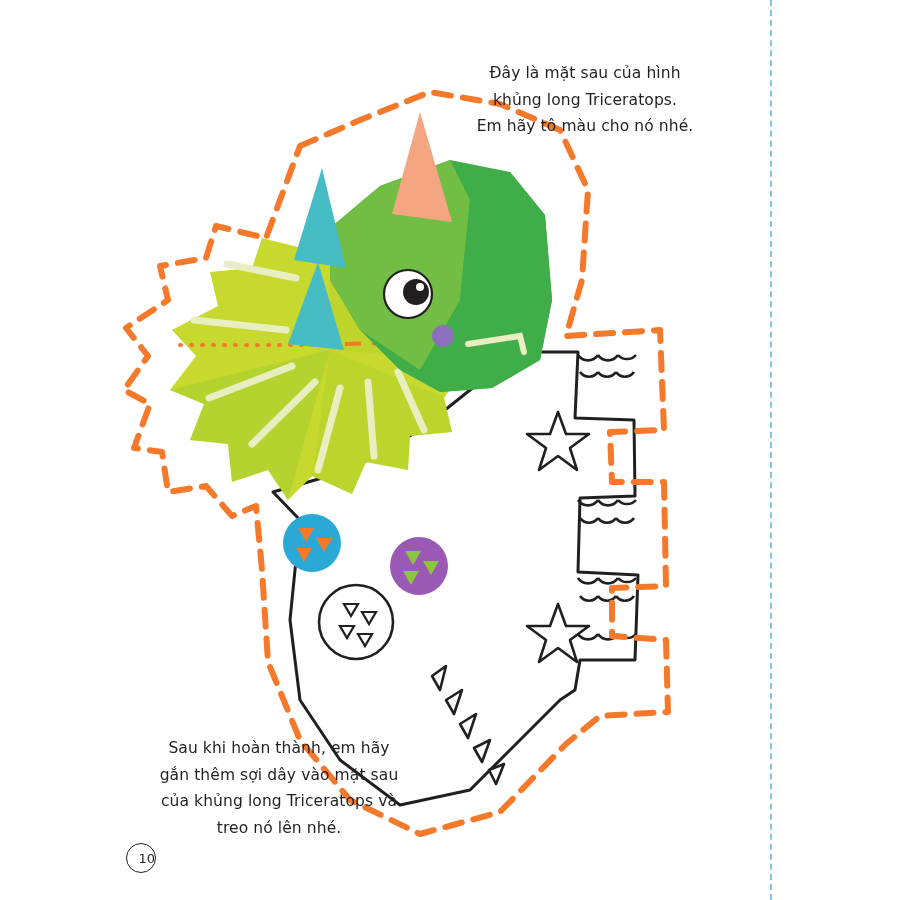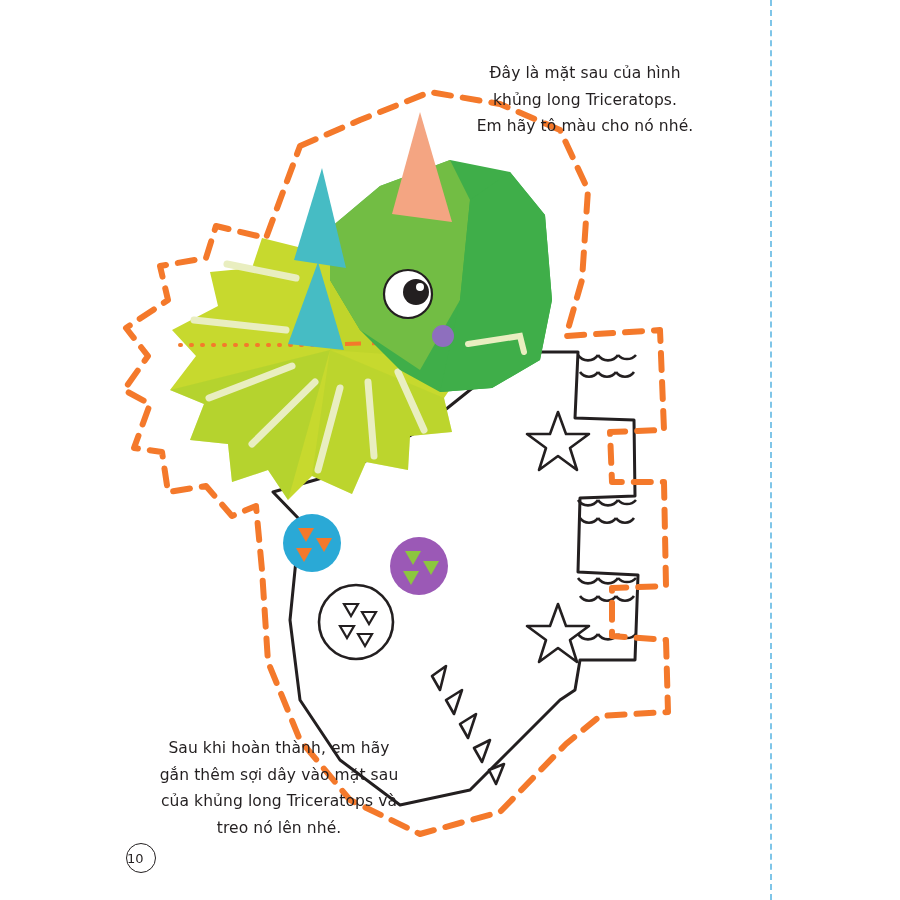--- a/index.html
+++ b/index.html
@@ -49,21 +49,21 @@
   #page-number {
     position: absolute;
     left: 126px;
     top: 843px;
     width: 28px;
     height: 28px;
     border: 1.6px solid #231f20;
     border-radius: 50%;
     display: flex;
     align-items: center;
-    justify-content: flex-start;
+    justify-content: flex-end;
     font-size: 13px;
     color: #231f20;
   }
   #artwork {
     position: absolute;
     left: 0;
     top: 0;
   }
 </style>
 </head>

